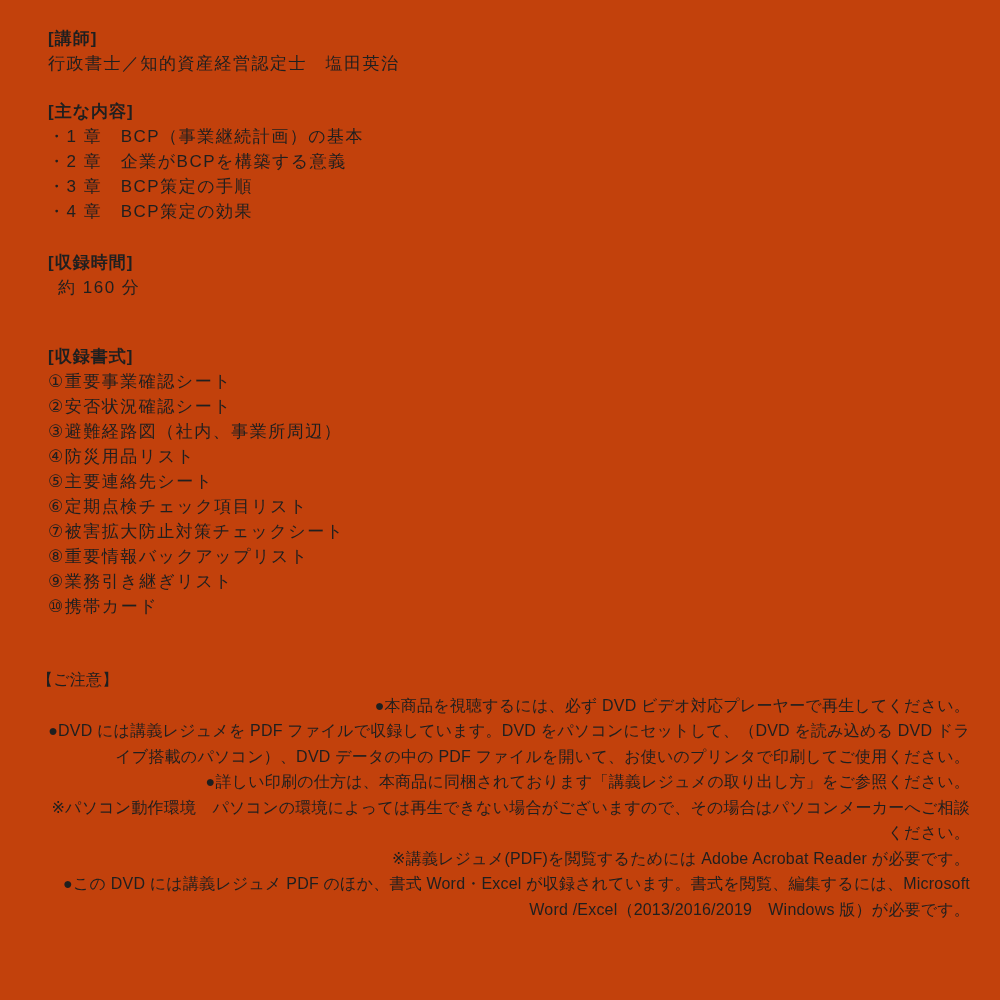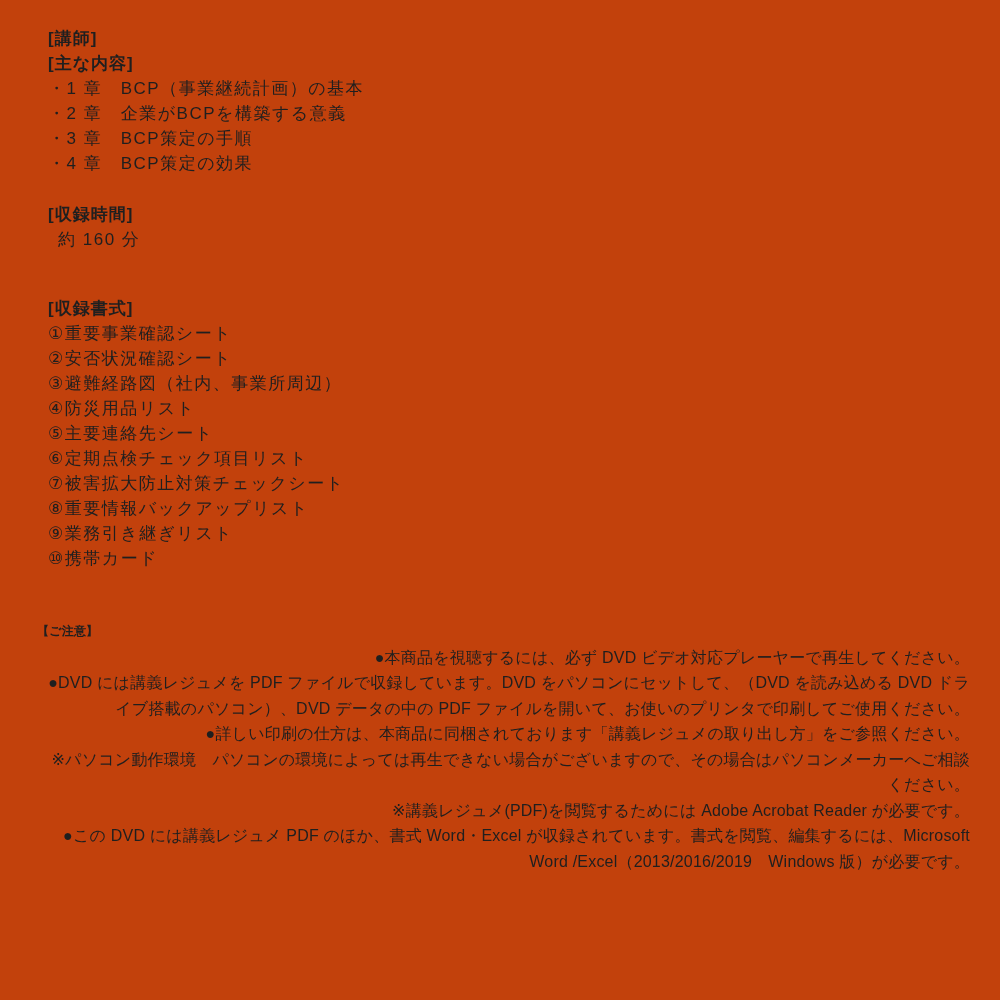--- a/index.html
+++ b/index.html
@@ -33,45 +33,46 @@
     margin-left: 11px;
     font-size: 17px;
     line-height: 25px;
     letter-spacing: 1.5px;
   }
   .top-block h2 {
     font-size: 17px;
     font-weight: bold;
     letter-spacing: 1px;
   }
-  .sec-contents  { }
+  .sec-contents  { margin-top: 23px; }
   .sec-duration  { margin-top: 26px; }
   .sec-formats   { margin-top: 44px; }
   .duration-body { padding-left: 10px; }
   
   .sec-notices {
     margin-top: 48px;
     font-size: 16px;
     line-height: 25.5px;
     letter-spacing: 0.2px;
     max-width: 933px;
   }
   .sec-notices h2 {
-    font-size: 12px;
-    font-weight: bold;
+    font-size: 16px;
+    font-weight: normal;
   }
   .notice-item { text-align: right; }
 </style>
 </head>
 <body>
 
 <div class="page">
 
   <section class="top-block sec-lecturer">
     <h2>[講師]</h2>
+    <p>行政書士／知的資産経営認定士　塩田英治</p>
   </section>
 
   <section class="top-block sec-contents">
     <h2>[主な内容]</h2>
     <ul>
       <li>・1 章　BCP（事業継続計画）の基本</li>
       <li>・2 章　企業がBCPを構築する意義</li>
       <li>・3 章　BCP策定の手順</li>
       <li>・4 章　BCP策定の効果</li>
     </ul>

